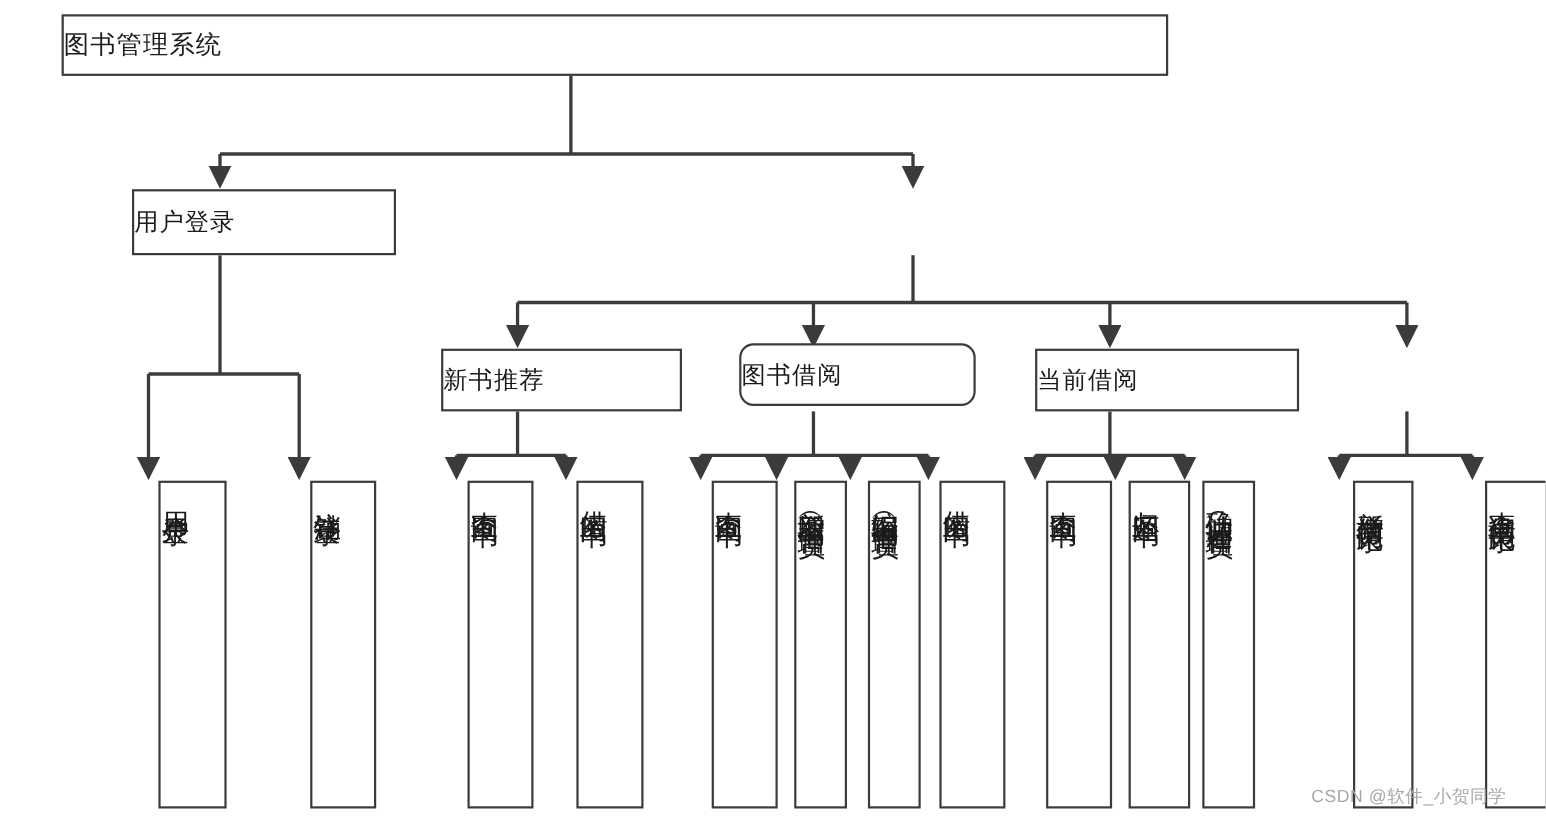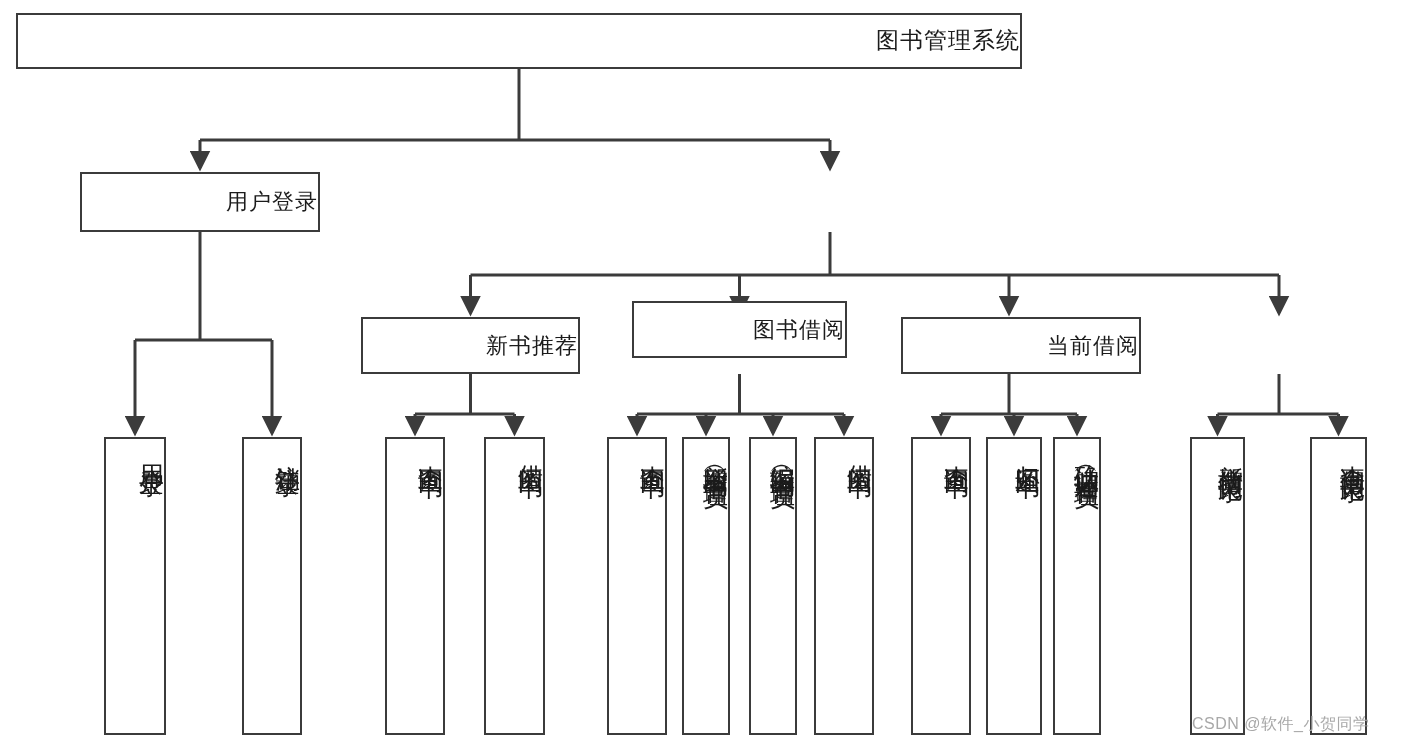--- a/index.html
+++ b/index.html
@@ -13,23 +13,24 @@
   #canvas{position:absolute;left:0;top:0;width:1405px;height:747px;}
   svg.links{position:absolute;left:0;top:0;width:1405px;height:747px;pointer-events:none;}
 
   .node{
     position:absolute;
     box-sizing:border-box;
     background:#ffffff;
     border:2px solid #3b3b3b;
     display:flex;
     align-items:center;
-    justify-content:flex-end;
+    justify-content:flex-start;
     color:#1b1b1b;
     z-index:2;
+    margin-left:40px;
   }
   .node .label{
     display:block;
     text-align:center;
     line-height:1.18;
     white-space:nowrap;
   }
   
   .node.h .label{font-size:22px;letter-spacing:1px;}
   .node.root .label{font-size:23px;letter-spacing:1px;}
@@ -103,21 +104,21 @@
   </svg>
 <div class="node h root" style="left: 16px; top: 13px; width: 1006px; height: 56px;">
       <span class="label">图书管理系统</span>
     </div>
     <div class="node h" style="left: 80px; top: 172px; width: 240px; height: 60px;">
       <span class="label">用户登录</span>
     </div>
     <div class="node h" style="left: 361px; top: 317px; width: 219px; height: 57px;">
       <span class="label">新书推荐</span>
     </div>
-    <div class="node h" style="left: 632px; top: 301px; width: 215px; height: 57px;">
+    <div class="node h" style="left: 632px; top: 312px; width: 215px; height: 57px; border-radius: 13px;">
       <span class="label">图书借阅</span>
     </div>
     <div class="node h" style="left: 901px; top: 317px; width: 240px; height: 57px;">
       <span class="label">当前借阅</span>
     </div>
     <div class="node v" style="left: 104px; top: 437px; width: 62px; height: 298px;">
       <span class="label">用户登录</span>
     </div>
     <div class="node v" style="left: 242px; top: 437px; width: 60px; height: 298px;">
       <span class="label">注销登录</span>

